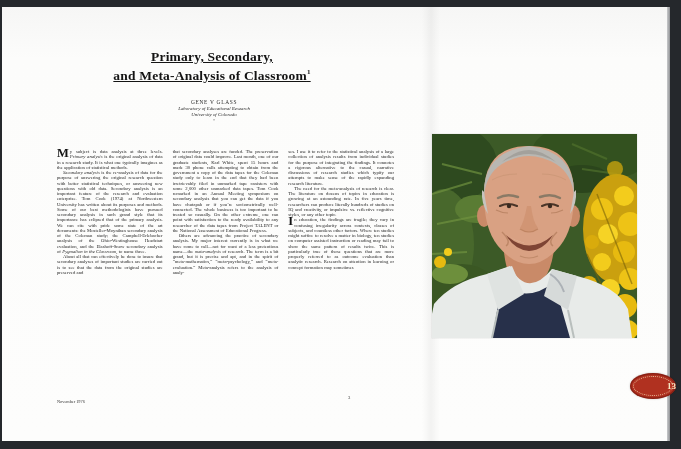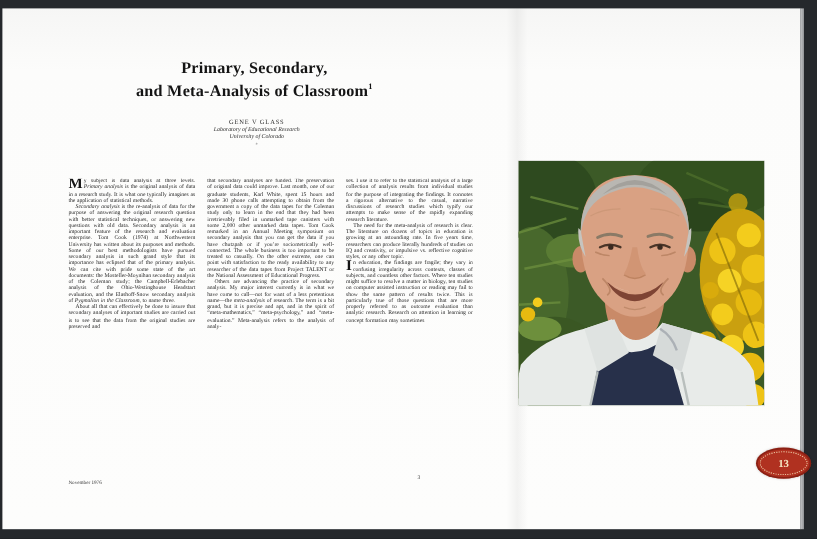--- a/index.html
+++ b/index.html
@@ -17,21 +17,21 @@
     background:linear-gradient(90deg,#c8c9cb,#8f9194);
   }
   .gutter{
     position:absolute;left:420px;top:0;width:18px;height:100%;
     background:linear-gradient(90deg,rgba(0,0,0,0),rgba(0,0,0,0.045),rgba(0,0,0,0));
   }
   
   .article{position:absolute;left:0;top:0;width:425px;height:434px;color:#1f1f1f;}
   .title{
     position:absolute;left:0;top:33px;width:420px;text-align:center;
-    font-size:13.5px;font-weight:bold;line-height:15.5px;letter-spacing:.2px;color:#141414;
+    font-size:13.5px;font-weight:bold;line-height:15.5px;letter-spacing:.2px;color:#141414;text-decoration:underline;
   }
   .title sup{font-size:7px;vertical-align:6px;}
   .author{position:absolute;left:0;top:92px;width:424px;text-align:center;color:#2b2b2b;}
   .author .name{font-size:5.4px;letter-spacing:.7px;line-height:7px;}
   .author .affil{font-style:italic;font-size:4.9px;line-height:6px;}
   .author .ornament{font-size:4px;line-height:5px;color:#555;}
   .cols{
     position:absolute;left:55px;top:142px;width:337px;height:250px;
     display:flex;gap:10px;overflow:hidden;
   }
@@ -51,21 +51,21 @@
   .photo{
     position:absolute;left:430px;top:127px;width:205px;height:204px;overflow:hidden;
     box-shadow:0 0 0 .5px rgba(0,0,0,.08);
   }
   .photo svg{display:block;}
   
   .badge{
     position:absolute;left:630px;top:373px;width:46px;height:26px;border-radius:50%;
     background:var(--badge-red,#b03120);
     color:var(--badge-text,#f6e8c4);
-    display:flex;align-items:center;justify-content:center;
+    display:flex;align-items:center;justify-content:flex-end;
     font-size:9px;font-weight:bold;
     box-shadow:inset 0 0 0 1.5px rgba(96,14,6,.45), 0 0 2px rgba(0,0,0,.25);
   }
   .badge::before{
     content:"";position:absolute;inset:3px;border-radius:50%;
     border:1px dotted rgba(250,235,195,.75);
   }
   .badge span{position:relative;}
 </style>
 </head>

